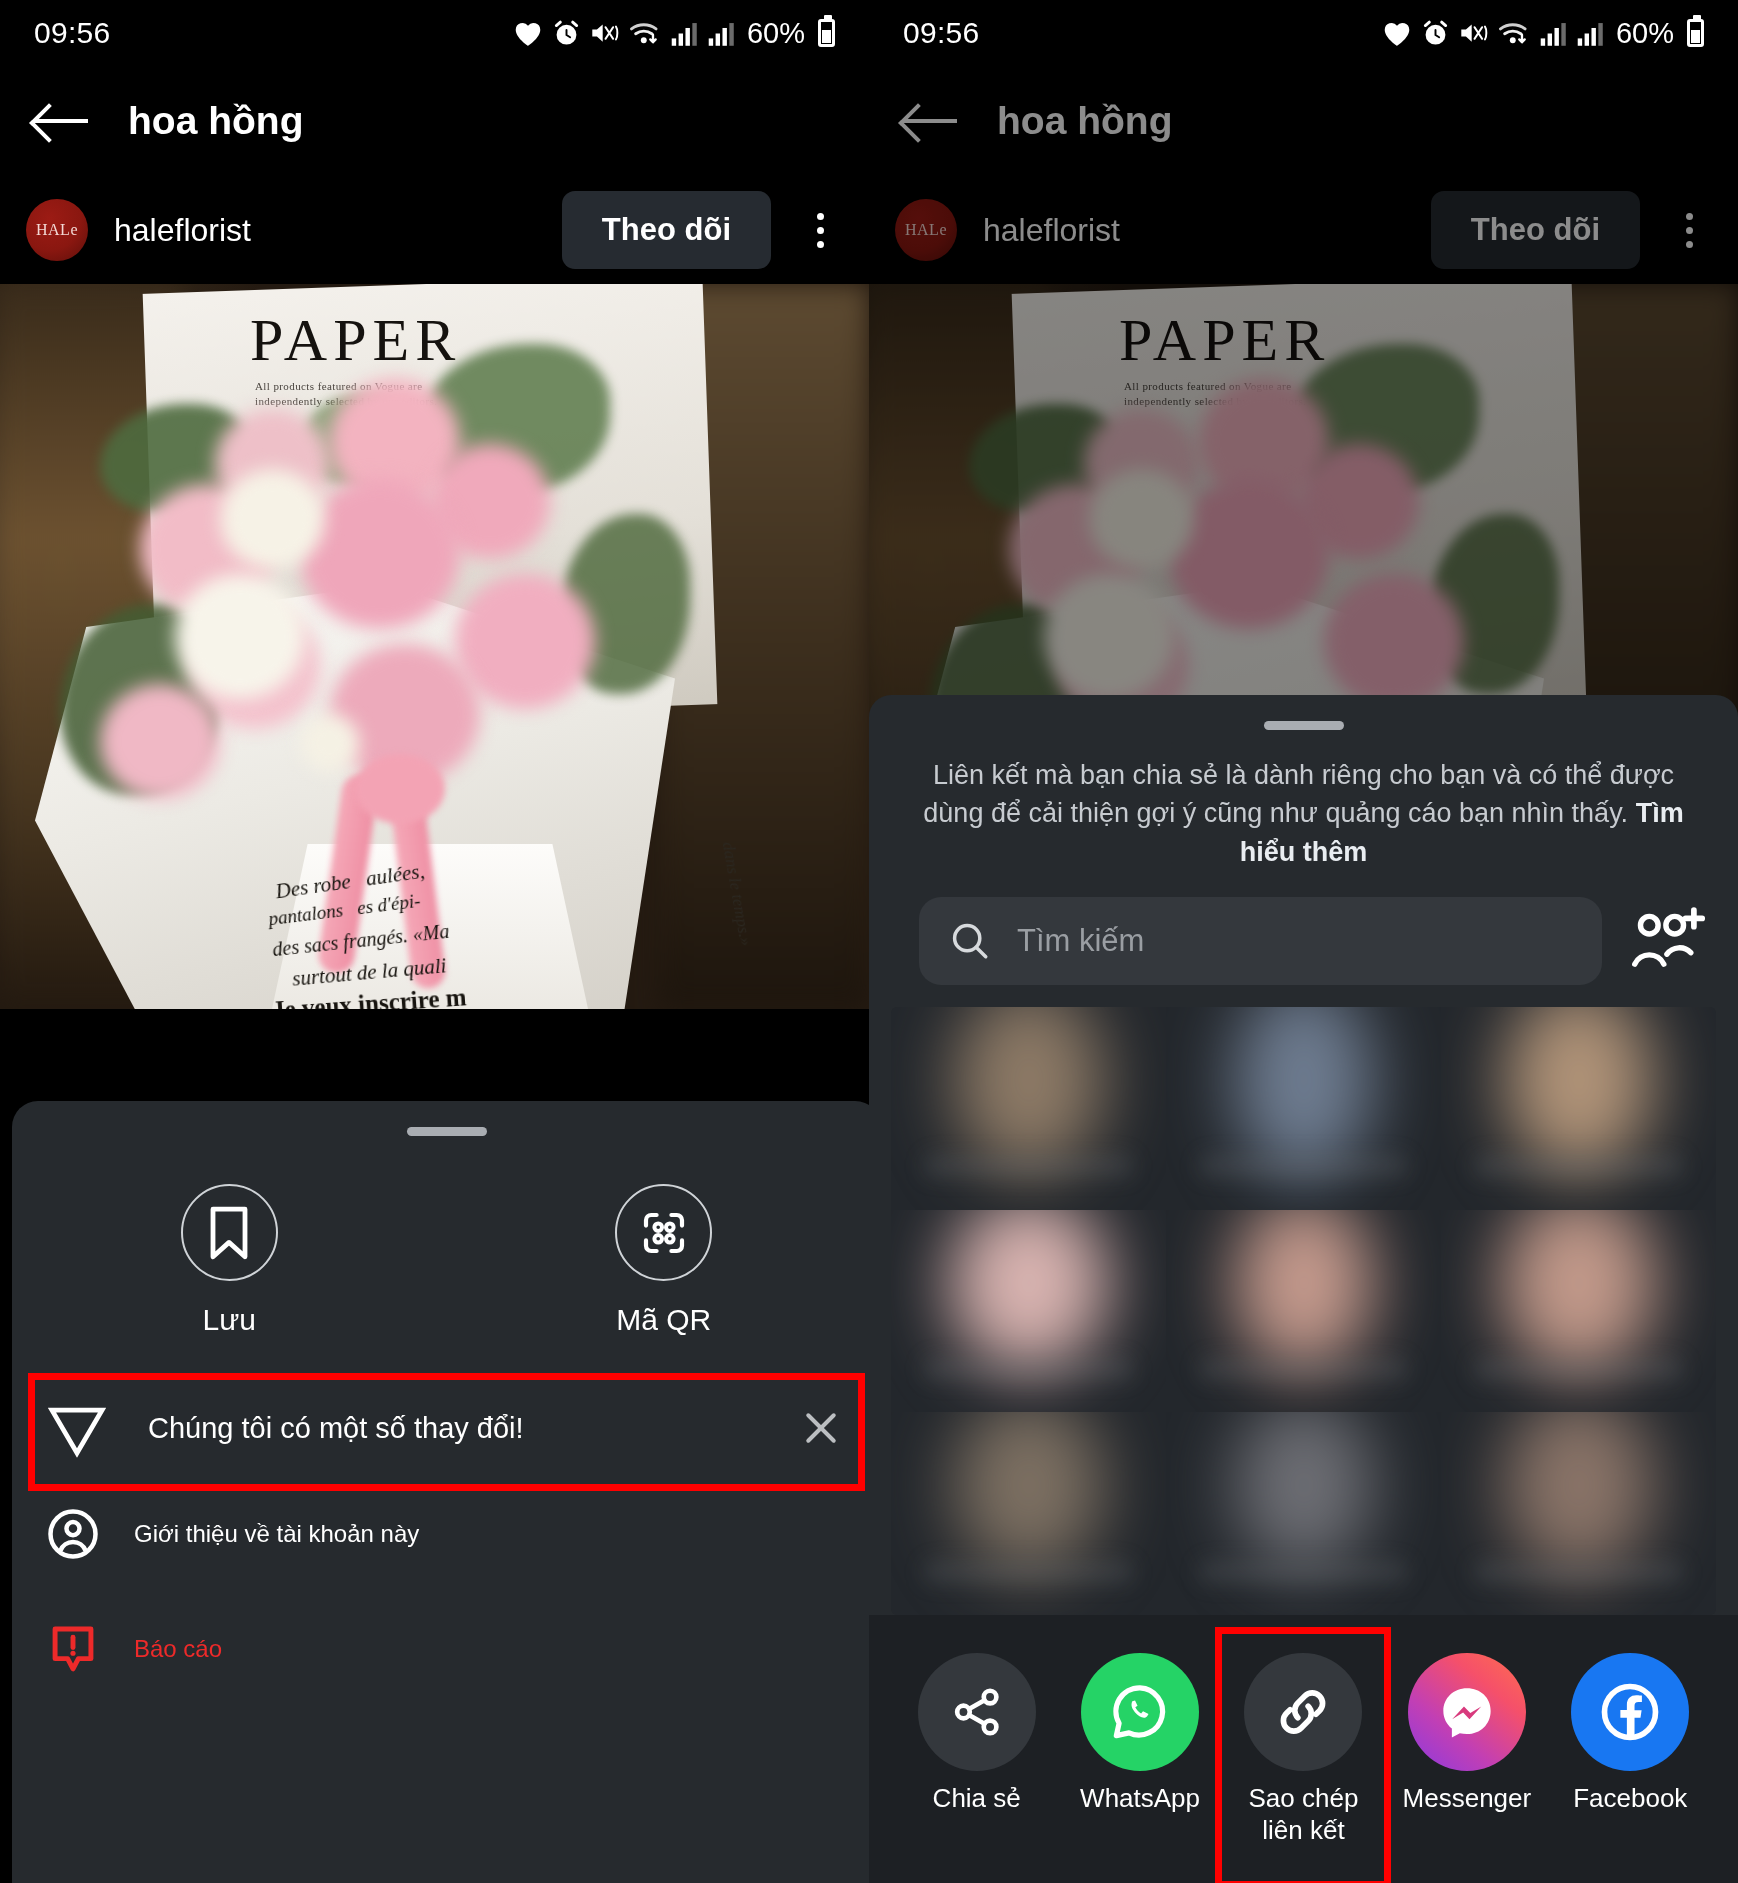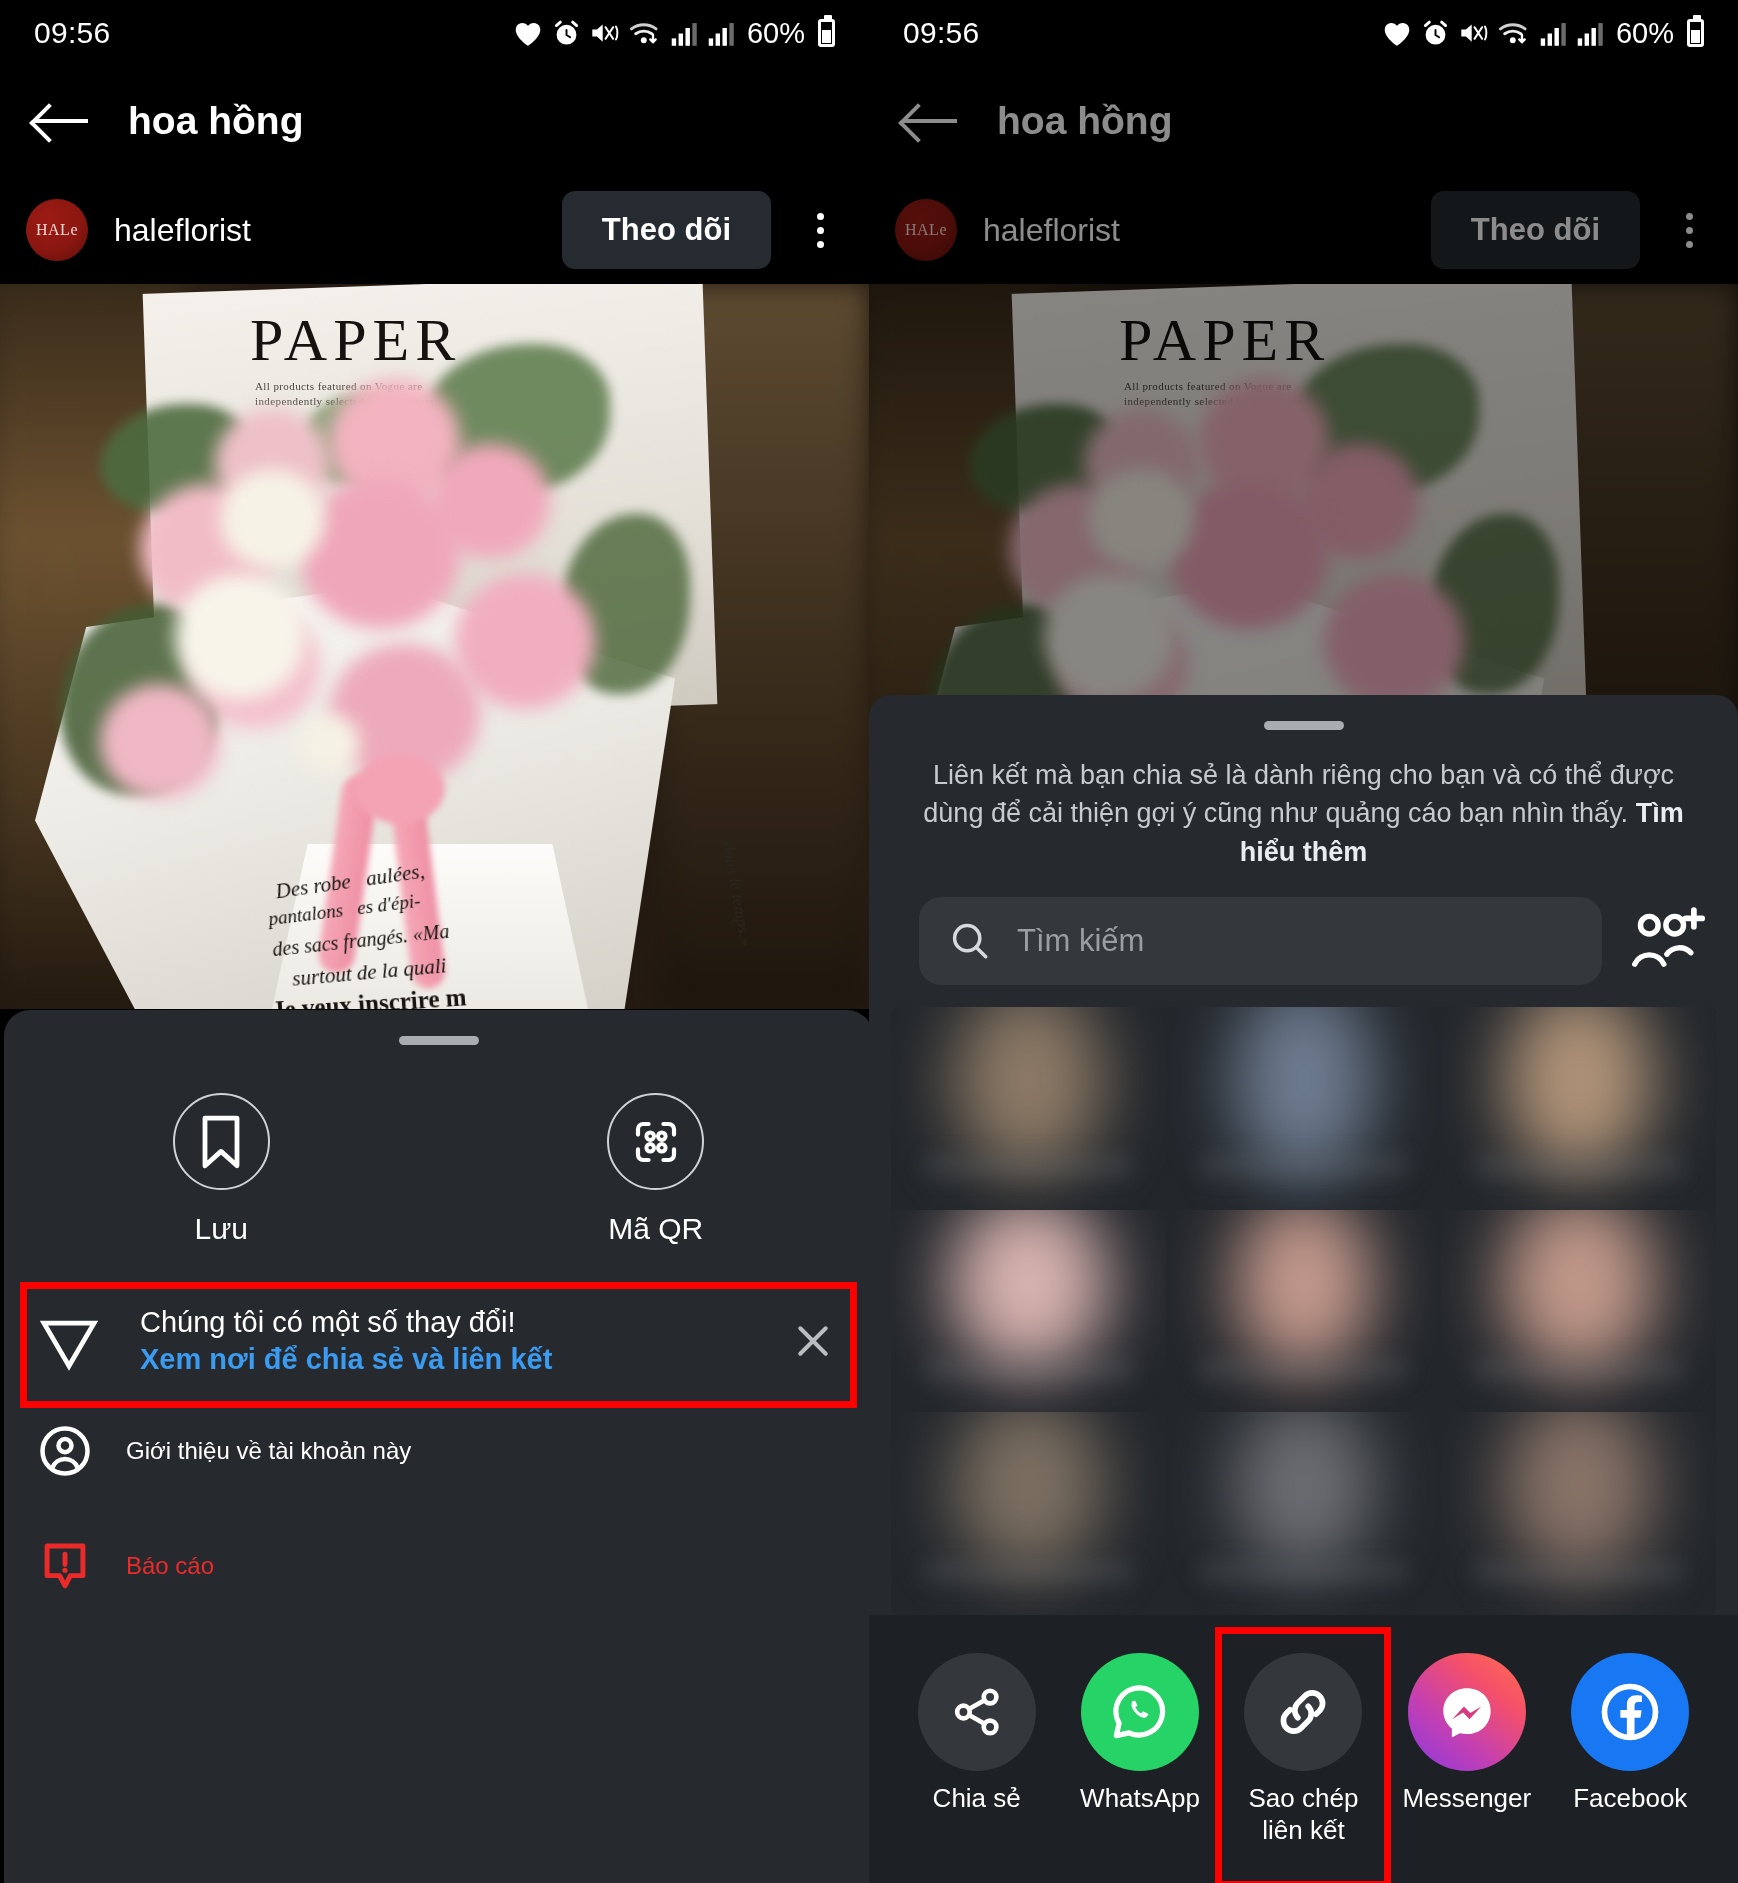--- a/index.html
+++ b/index.html
@@ -109,21 +109,21 @@
     position:absolute; background:linear-gradient(90deg,#f5a9b8,#ef8fa4);
     filter:blur(3px); border-radius:40px;
   }
   .ph-newsp {
     position:absolute; color:#17140f; font-family:"Liberation Serif", serif;
     font-style:italic; filter:blur(.5px);
   }
 
   
   .sheet {
-    position:absolute; left:4px; bottom:0; width:869px; height:873px;
+    position:absolute; left:12px; bottom:0; width:869px; height:782px;
     background:#262a2e; border-radius:26px 26px 0 0; z-index:4;
   }
   .grabber { width:80px; height:9px; border-radius:6px; background:#a9adb2; margin:26px auto 0; }
 
   .actions { display:flex; margin-top:48px; }
   .action { flex:1; display:flex; flex-direction:column; align-items:center; gap:22px; cursor:pointer;}
   .action-circle {
     width:97px; height:97px; border-radius:50%; border:2px solid #cfd3d7;
     display:flex; align-items:center; justify-content:center;
   }
@@ -325,21 +325,20 @@
       </div>
 
       <div class="notice-wrap">
         <div class="notice-hl"></div>
         <div class="notice">
           <svg width="62" height="62" viewBox="0 0 26 26">
             <path d="M2.5 5.5h21L13 23.5z" fill="none" stroke="#fff" stroke-width="2"></path>
           </svg>
           <div class="notice-texts">
             <div class="notice-title">Chúng tôi có một số thay đổi!</div>
-            <div class="notice-link">Xem nơi để chia sẻ và liên kết</div>
           </div>
           <div class="close-x"></div>
         </div>
       </div>
 
       <div class="menu-item">
         <svg width="54" height="54" viewBox="0 0 24 24">
           <circle cx="12" cy="12" r="10" fill="none" stroke="#fff" stroke-width="2"></circle>
           <circle cx="12" cy="9.6" r="2.9" fill="none" stroke="#fff" stroke-width="2"></circle>
           <path d="M6.4 19.4a6 6 0 0 1 11.2 0" fill="none" stroke="#fff" stroke-width="2"></path>

